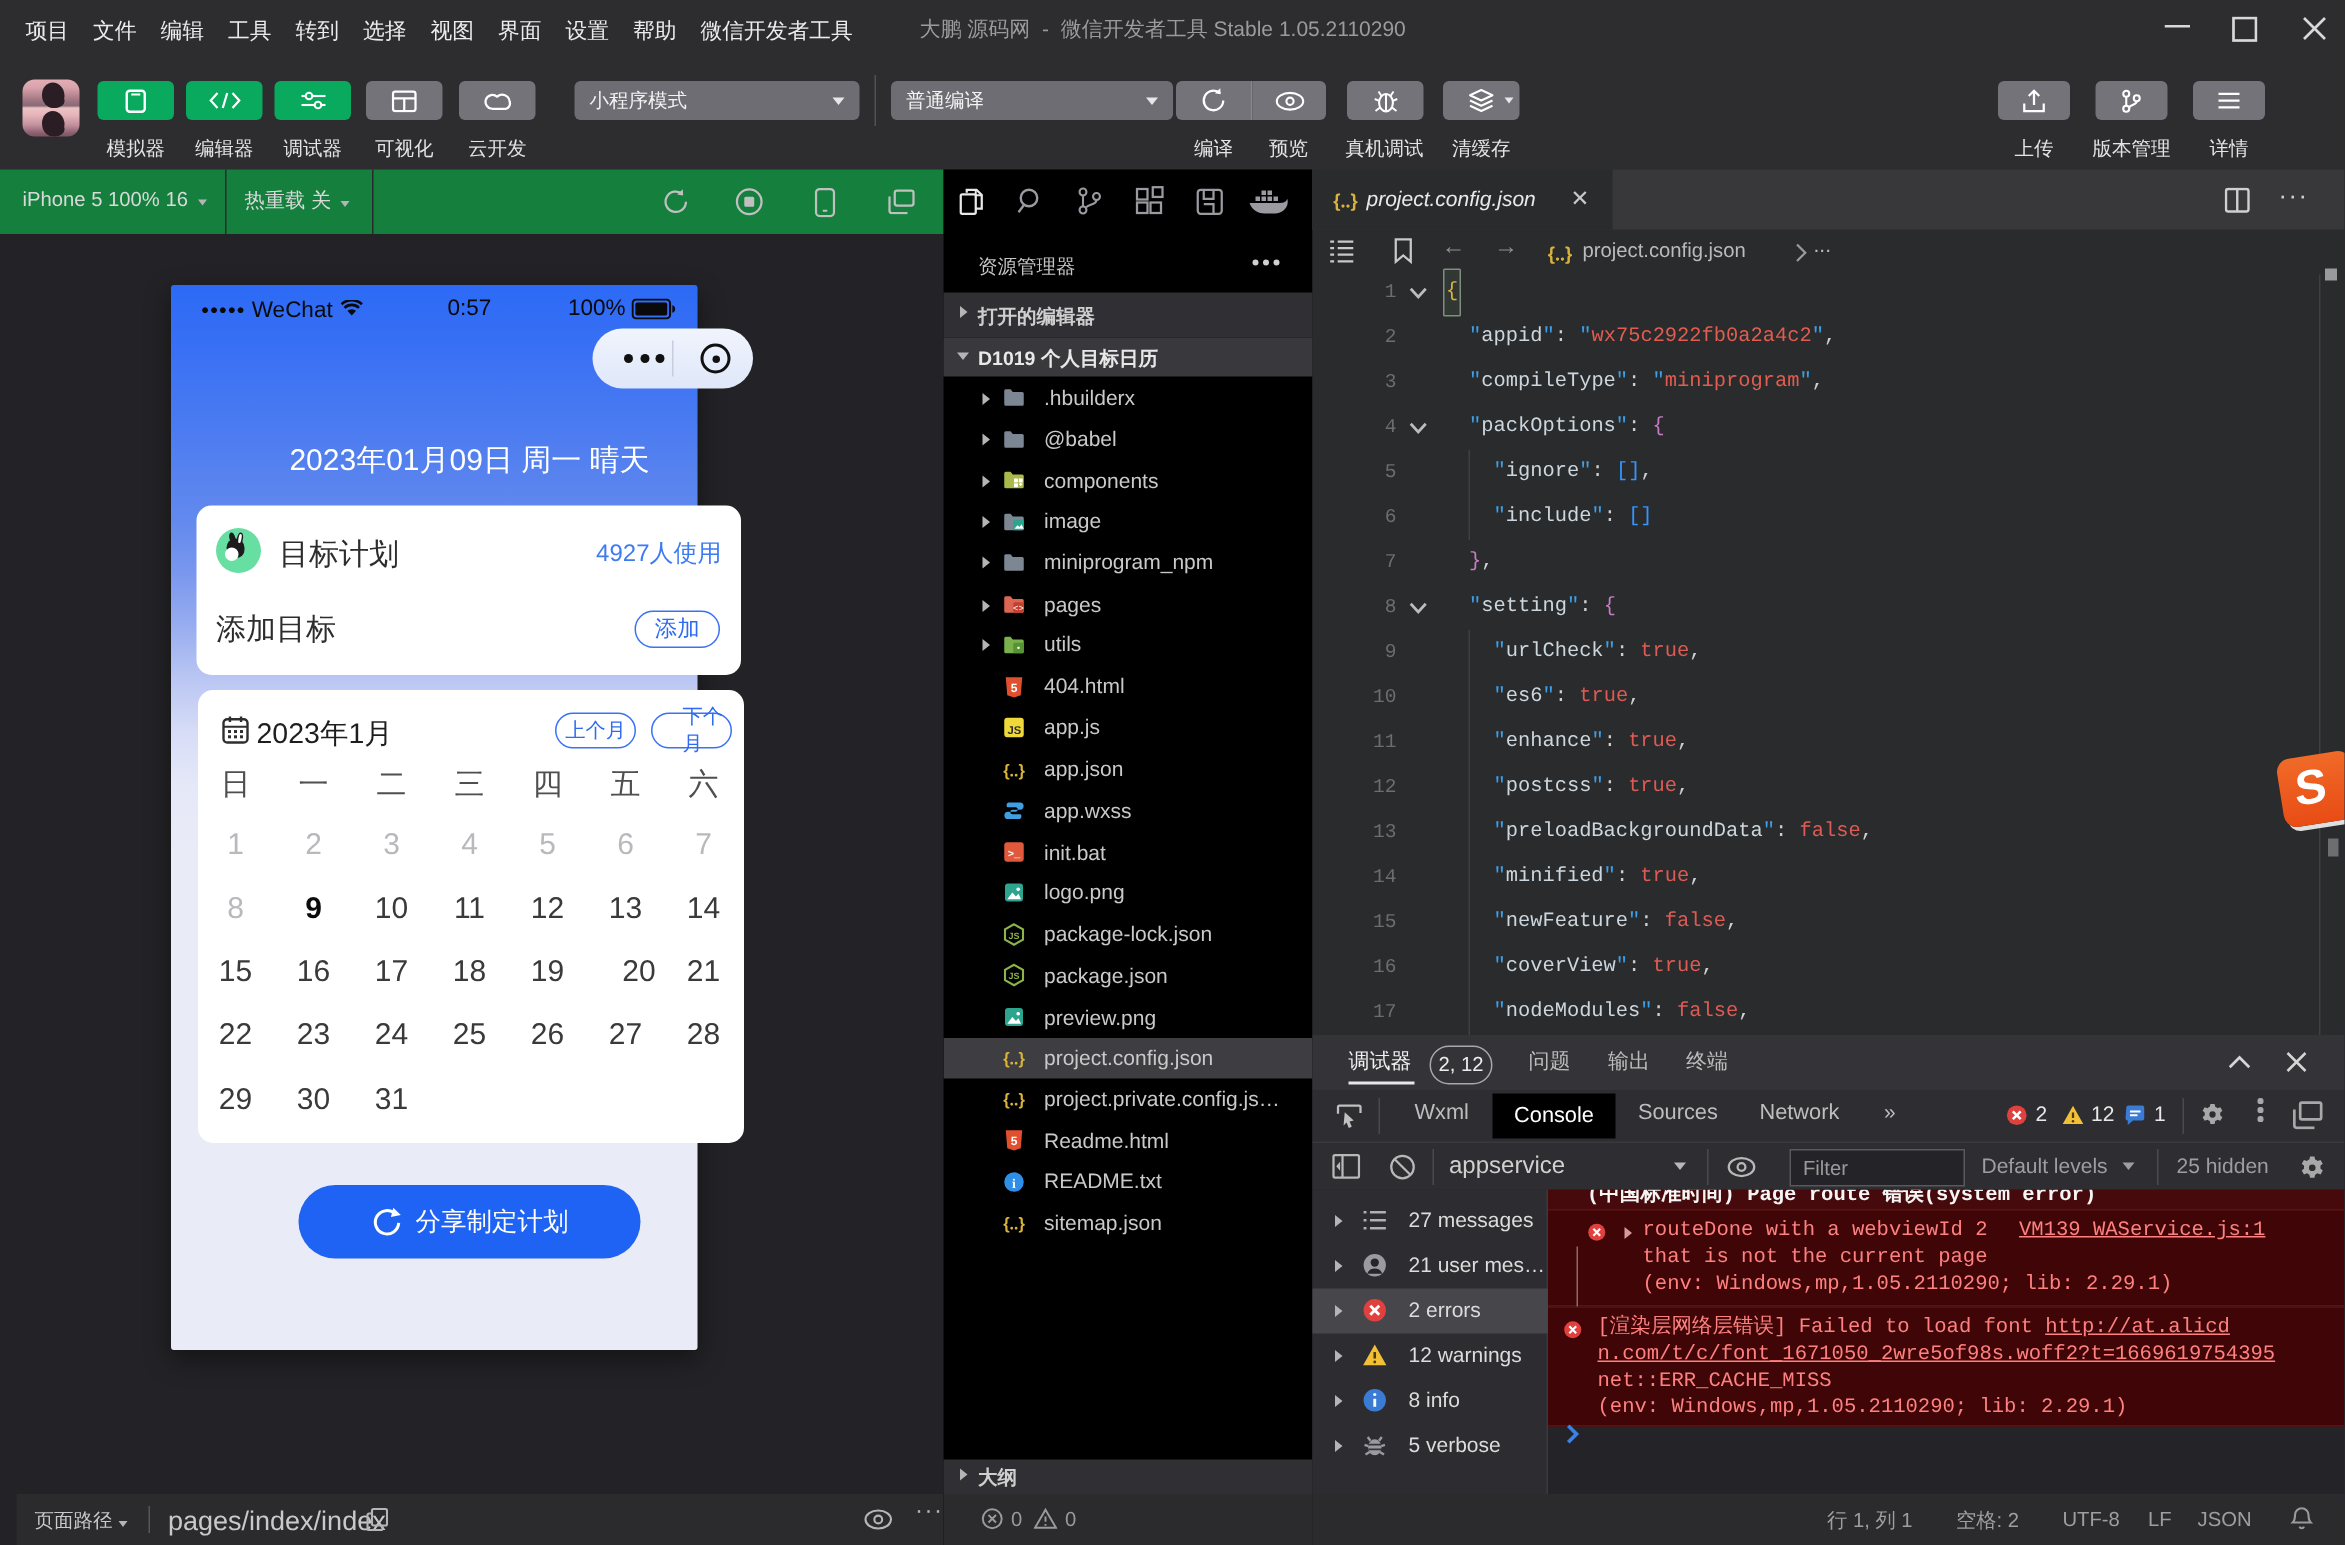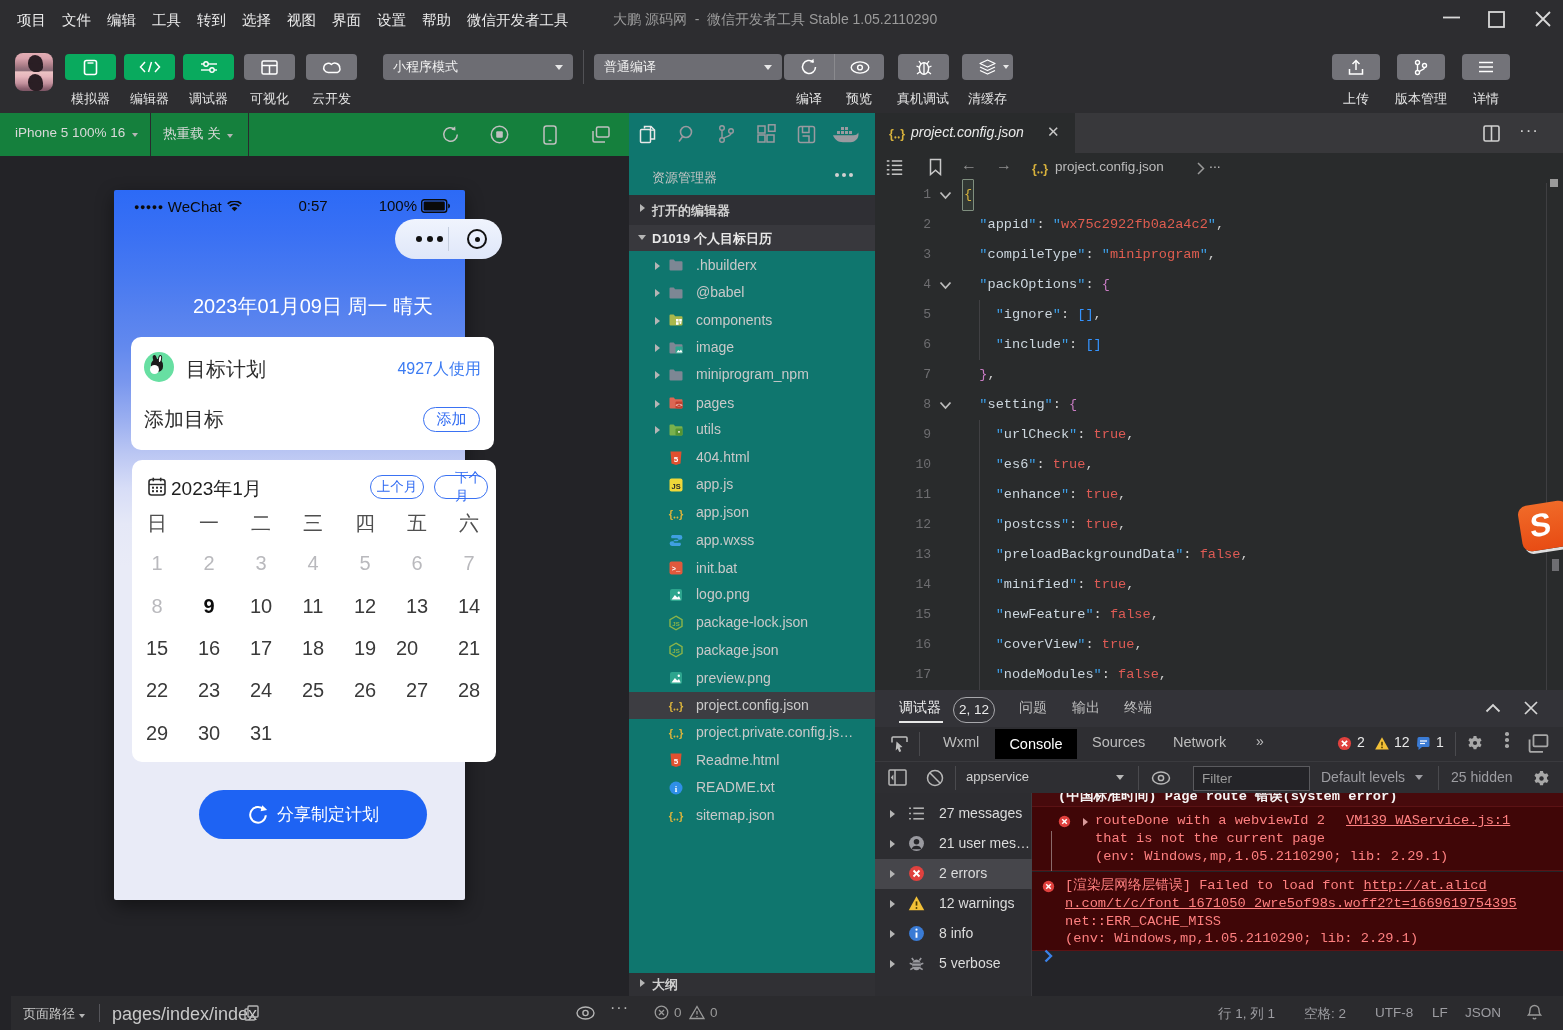--- a/index.html
+++ b/index.html
@@ -29,21 +29,21 @@
 #sim { position:absolute; left:0; top:113px; width:629px; height:917px; background:#232327; }
 #simbar { position:absolute; left:0; top:0; width:629px; height:43px; background:#15803d; color:#d9d9d9; font-size:13.5px; }
 #phone { position:absolute; left:114px; top:77px; width:351px; height:710px; border-radius:2px;
   background: linear-gradient(180deg,#2c6af6 0%,#3970f4 6%,#4779f1 12%,#5581ef 17%,#6289ee 22%,#7997ee 27%,#98adf0 32%,#bac6f3 37%,#d7ddf7 42%,#e5e8f7 47%,#e9ebf7 53%,#e9ebf7 100%);
   box-shadow: 0 6px 18px rgba(0,0,0,.45); color:#fff; }
 #simbottom { position:absolute; left:0; top:883px; width:629px; height:34px; background:#2b2b2e; color:#c9c9c9; font-size:13px;margin-left:11px; }
 
 .card { position:absolute; background:#fff; border-radius:10px; }
 .pillbtn { border:1.5px solid #3a72f3; color:#2f6af2; border-radius:14px; display:flex; align-items:center; justify-content:center; }
 
-#explorer { position:absolute; left:629px; top:113px; width:246px; height:917px; background:#0f766e; color:#c9c9c9; font-size:14px; }
+#explorer { position:absolute; left:629px; top:113px; width:246px; height:917px; background:#000000; color:#c9c9c9; font-size:14px; }
 
 #editor { position:absolute; left:875px; top:113px; width:688px; height:577px; background:#292b2c; }
 
 #debug { position:absolute; left:875px; top:690px; width:688px; height:306px; background:#26262a; }
 
 #statusright { position:absolute; left:875px; top:996px; width:688px; height:34px; background:#2b2b2e; }
 .mono { font-family:"Liberation Mono",monospace; }
 .drow { position:absolute; left:0; width:157px; height:30px; }
 .drow.sel2 { background:#46464b; }
 .sic { position:absolute; left:33px; top:6px; width:17px; height:17px; }
@@ -312,21 +312,21 @@
         <div class="cal" style="left:103px; top:135px;">10</div>
         <div class="cal" style="left:155px; top:135px;">11</div>
         <div class="cal" style="left:207px; top:135px;">12</div>
         <div class="cal" style="left:259px; top:135px;">13</div>
         <div class="cal" style="left:311px; top:135px;">14</div>
         <div class="cal" style="left:-1px; top:177px;">15</div>
         <div class="cal" style="left:51px; top:177px;">16</div>
         <div class="cal" style="left:103px; top:177px;">17</div>
         <div class="cal" style="left:155px; top:177px;">18</div>
         <div class="cal" style="left:207px; top:177px;">19</div>
-        <div class="cal" style="left:249px; top:177px;">20</div>
+        <div class="cal" style="left:268px; top:177px;">20</div>
         <div class="cal" style="left:311px; top:177px;">21</div>
         <div class="cal" style="left:-1px; top:219px;">22</div>
         <div class="cal" style="left:51px; top:219px;">23</div>
         <div class="cal" style="left:103px; top:219px;">24</div>
         <div class="cal" style="left:155px; top:219px;">25</div>
         <div class="cal" style="left:207px; top:219px;">26</div>
         <div class="cal" style="left:259px; top:219px;">27</div>
         <div class="cal" style="left:311px; top:219px;">28</div>
         <div class="cal" style="left:-1px; top:262px;">29</div>
         <div class="cal" style="left:51px; top:262px;">30</div>
@@ -719,21 +719,21 @@
       <svg class="abs" style="left:13px; top:7px;" width="19" height="17" viewBox="0 0 19 17">
           <rect x="1" y="1" width="17" height="15" rx="1" fill="none" stroke="#b8b8b8" stroke-width="1.5"></rect>
           <line x1="7" y1="1" x2="7" y2="16" stroke="#b8b8b8" stroke-width="1.5"></line>
           <path d="M5.4 5.5 L2.8 8.5 L5.4 11.5 Z" fill="#b8b8b8"></path>
         </svg>
       <svg class="abs" style="left:51px; top:7px;" width="18" height="18" viewBox="0 0 18 18">
           <circle cx="9" cy="9" r="7.5" fill="none" stroke="#b8b8b8" stroke-width="1.5"></circle>
           <line x1="3.8" y1="3.8" x2="14.2" y2="14.2" stroke="#b8b8b8" stroke-width="1.5"></line>
         </svg>
       <div class="vdiv" style="left:80px; top:4px; height:24px; background:#4a4a4e;"></div>
-      <span class="abs" style="left:91px; top:7px; font-size:13px; color:#d0d0d0;">appservice</span>
+      <span class="abs" style="left:91px; top:7px; font-size:16px; color:#d0d0d0;">appservice</span>
       <span class="caret abs" style="left:241px; top:13px; border-top-color:#b8b8b8;"></span>
       <div class="vdiv" style="left:263px; top:4px; height:24px; background:#4a4a4e;"></div>
       <svg class="abs" style="left:276px; top:9px;" width="20" height="14" viewBox="0 0 19 14">
           <ellipse cx="9.5" cy="7" rx="8.5" ry="6" fill="none" stroke="#b8b8b8" stroke-width="1.5"></ellipse>
           <circle cx="9.5" cy="7" r="2.6" fill="none" stroke="#b8b8b8" stroke-width="1.5"></circle>
         </svg>
       <div class="abs" style="left:318px; top:4px; width:117px; height:25px; background:#242428; border:1px solid #5a5a5e;">
           <span style="position:absolute; left:8px; top:4px; font-size:13.5px; color:#9a9a9a;">Filter</span>
         </div>
       <span class="abs" style="left:446px; top:7px; font-size:14px; color:#9d9da2;">Default levels</span>

